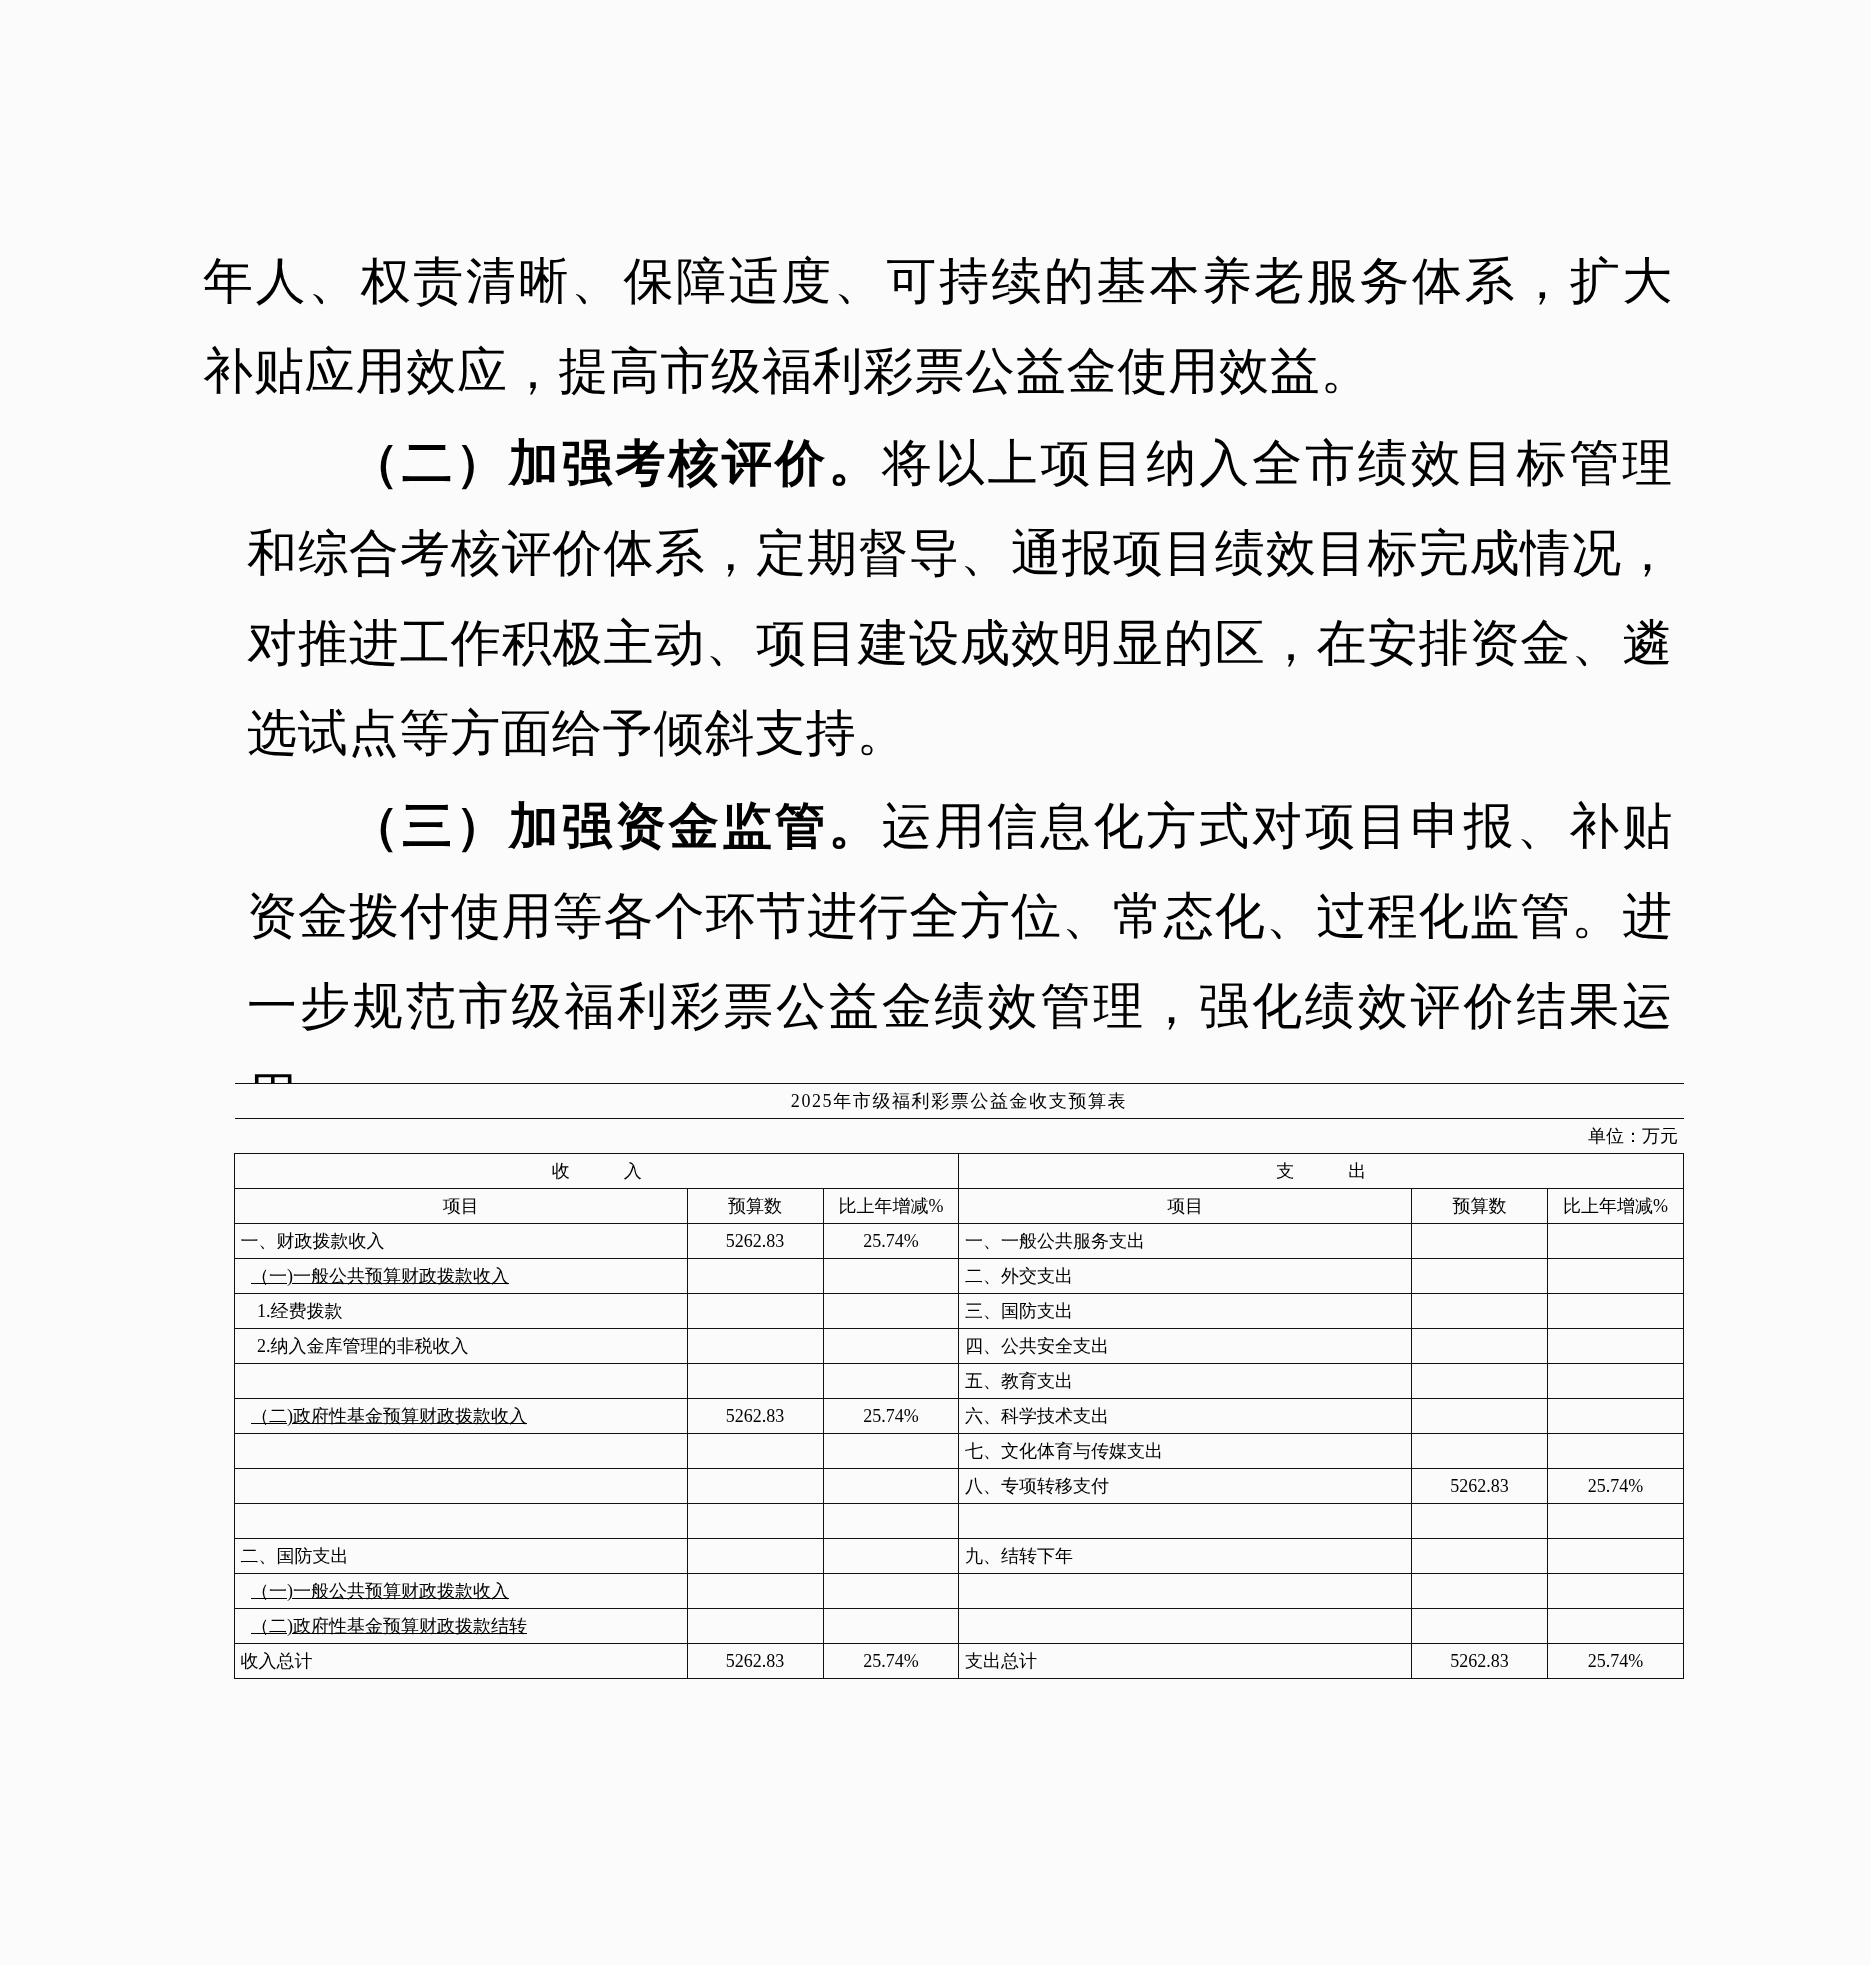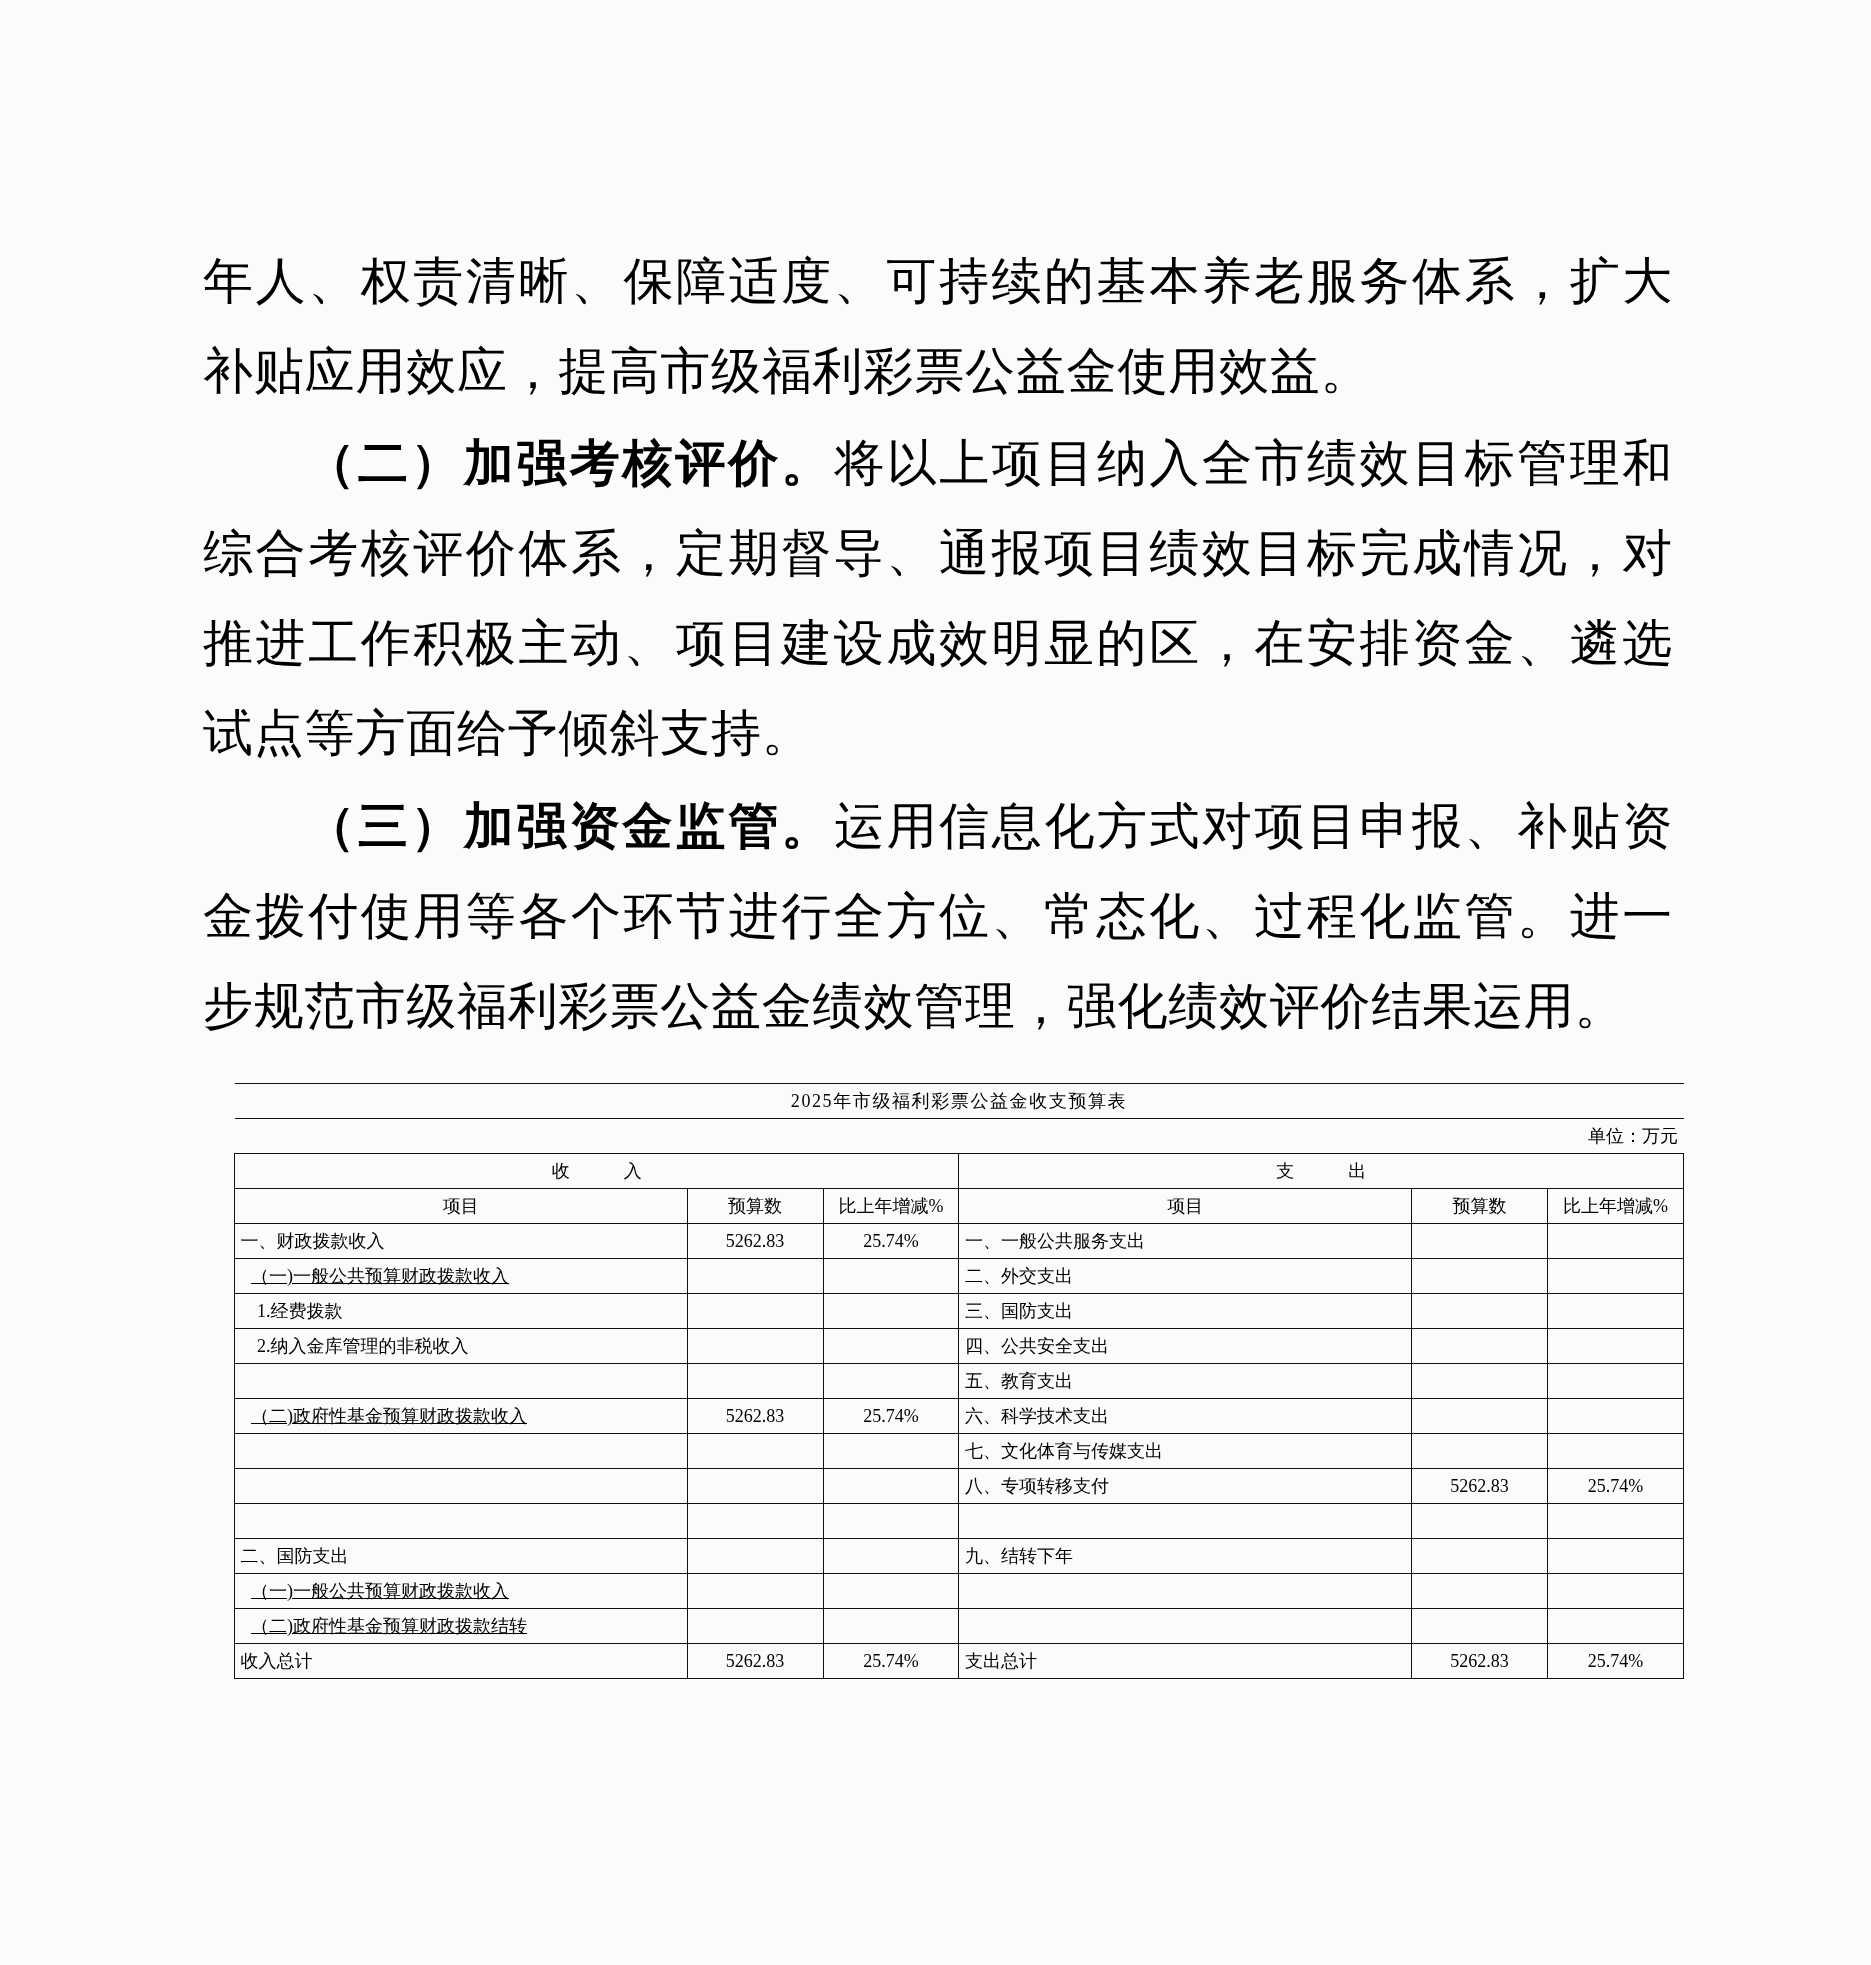--- a/index.html
+++ b/index.html
@@ -31,21 +31,21 @@
   .para {
     font-size: 50px;
     line-height: 90px;
     letter-spacing: 0.8px;
     text-align: justify;
     text-justify: inter-ideograph;
     margin: 0 0 0 0;
     font-family: Liberation Sans, sans-serif;
     font-weight: 400;
   }
-  .para + .para { margin-top: 2.4px; }
+  .para + .para { margin-top: 2.4px; margin-left: 44px; }
   .para.indent { text-indent: 102px; }
   .lead {
     font-weight: bold;
     letter-spacing: 1.2px;
   }
 
   
   .table-wrap {
     position: absolute;
     left: 234px;

